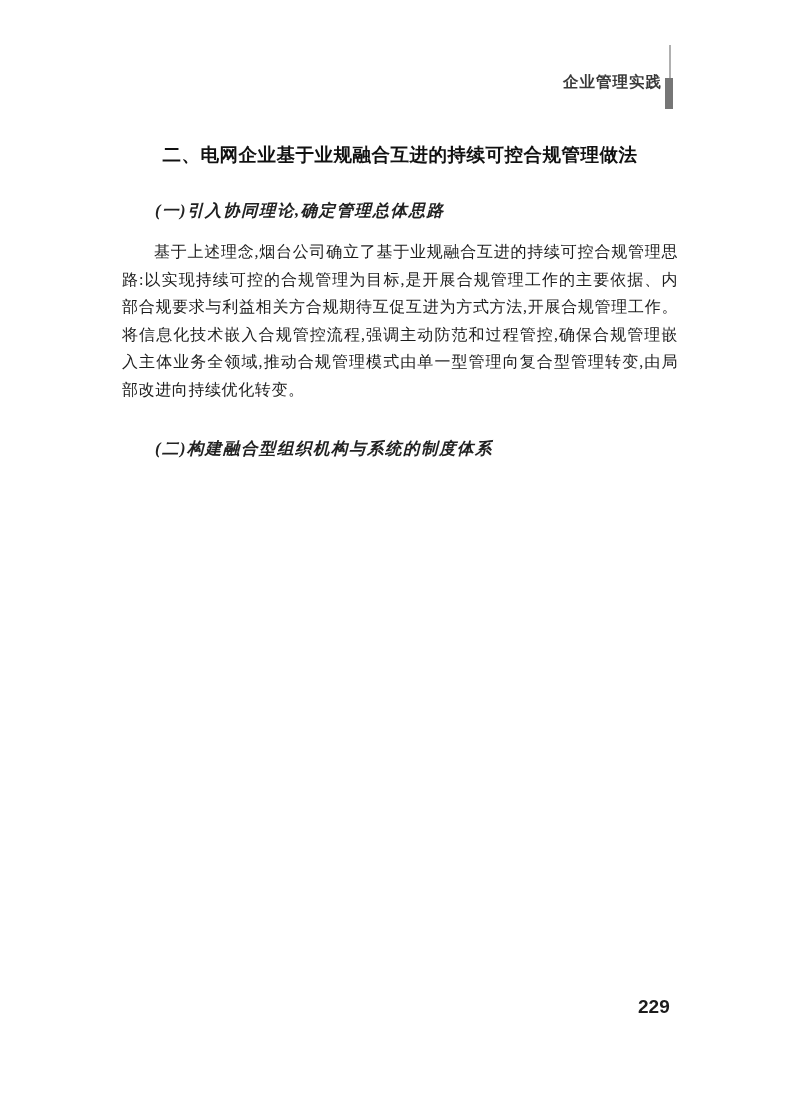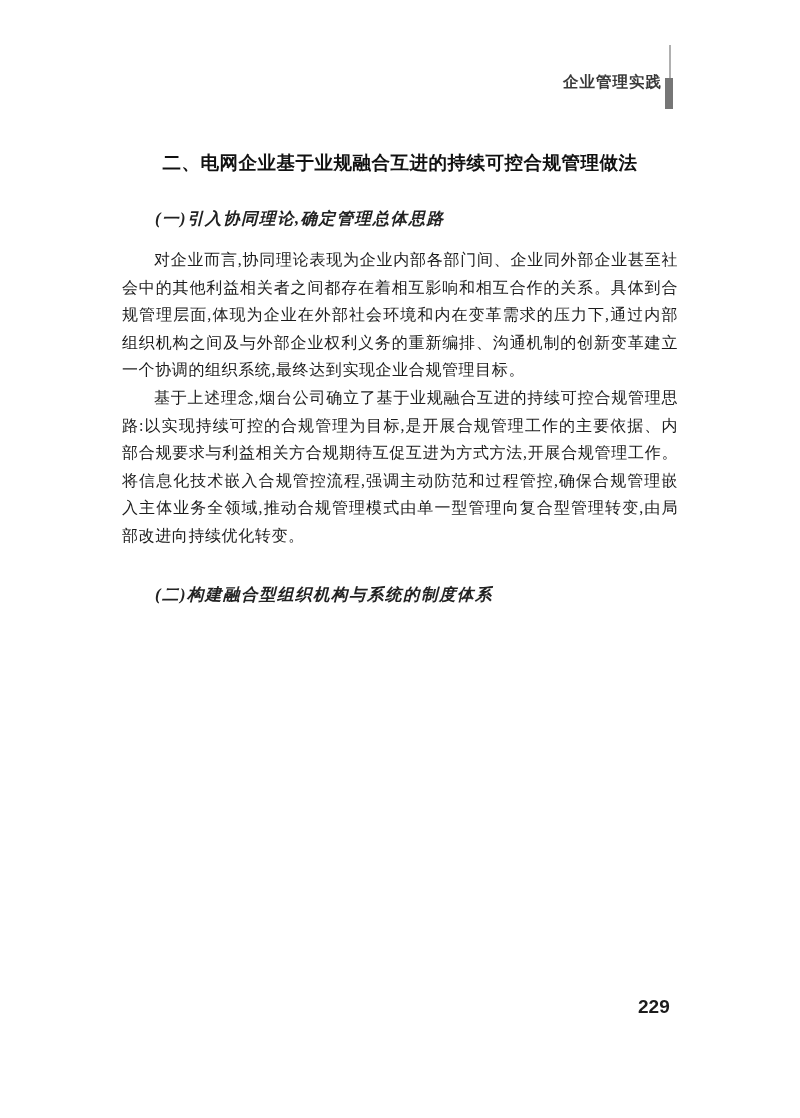--- a/index.html
+++ b/index.html
@@ -47,21 +47,21 @@
     top: 138px;
     width: 556px;
   }
   .doc-title {
     font-family: "Liberation Sans", "DejaVu Sans", sans-serif;
     font-weight: bold;
     font-size: 18.5px;
     letter-spacing: 0.5px;
     text-align: center;
     color: #111;
-    margin: 12px 0 0 0;
+    margin: 4px 0 0 0;
   }
   .section-heading {
     font-style: italic;
     font-weight: bold;
     font-size: 16.5px;
     letter-spacing: 1.5px;
     color: #222;
     margin: 33px 0 16px 0;
     padding-left: 33px;
   }
@@ -96,21 +96,20 @@
   <div class="deco-thin-line"></div>
   <div class="deco-bar"></div>
 
   <div class="content">
 
     <h1 class="doc-title">二、电网企业基于业规融合互进的持续可控合规管理做法</h1>
 
     <h2 class="section-heading">(一)引入协同理论,确定管理总体思路</h2>
 
 
-    <p class="body-par">对企业而言,协同理论表现为企业内部各部门间、企业同外部企业甚至社会中的其他利益相关者之间都存在着相互影响和相互合作的关系。具体到合规管理层面,体现为企业在外部社会环境和内在变革需求的压力下,通过内部组织机构之间及与外部企业权利义务的重新编排、沟通机制的创新变革建立一个协调的组织系统,最终达到实现企业合规管理目标。</p>
 
     <p class="body-par">基于上述理念,烟台公司确立了基于业规融合互进的持续可控合规管理思路:以实现持续可控的合规管理为目标,是开展合规管理工作的主要依据、内部合规要求与利益相关方合规期待互促互进为方式方法,开展合规管理工作。将信息化技术嵌入合规管控流程,强调主动防范和过程管控,确保合规管理嵌入主体业务全领域,推动合规管理模式由单一型管理向复合型管理转变,由局部改进向持续优化转变。</p>
 
     <h2 class="section-heading second">(二)构建融合型组织机构与系统的制度体系</h2>
 
 
   </div>
 
   <span class="page-number">229</span>
 

